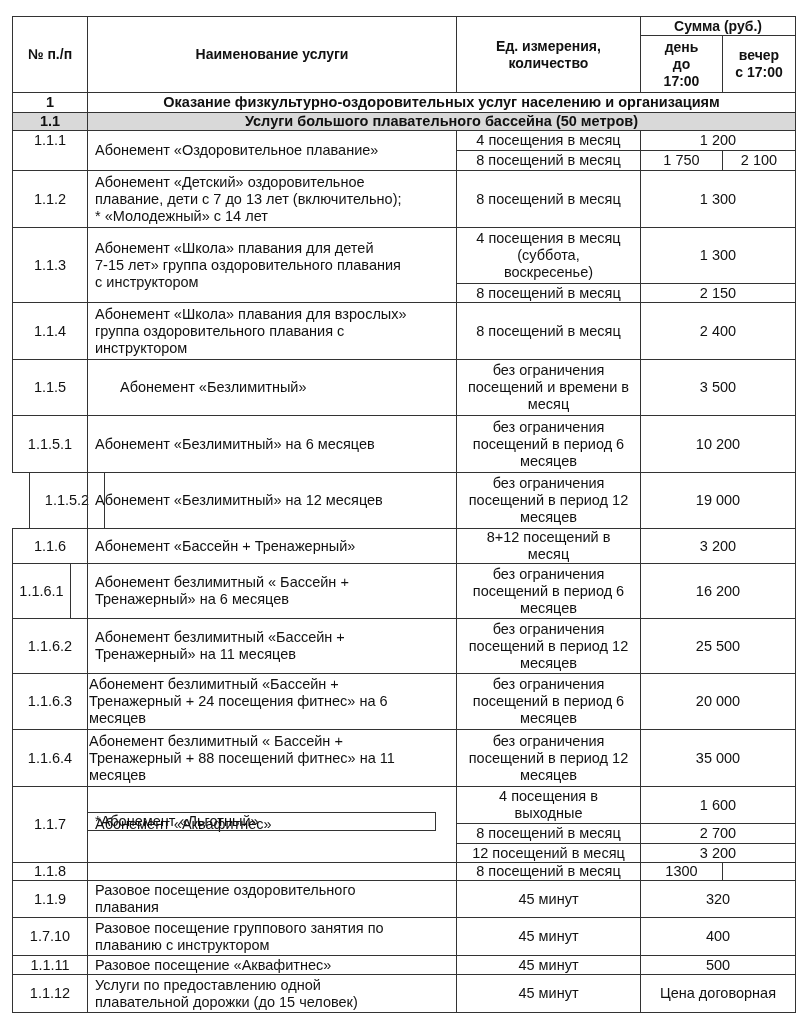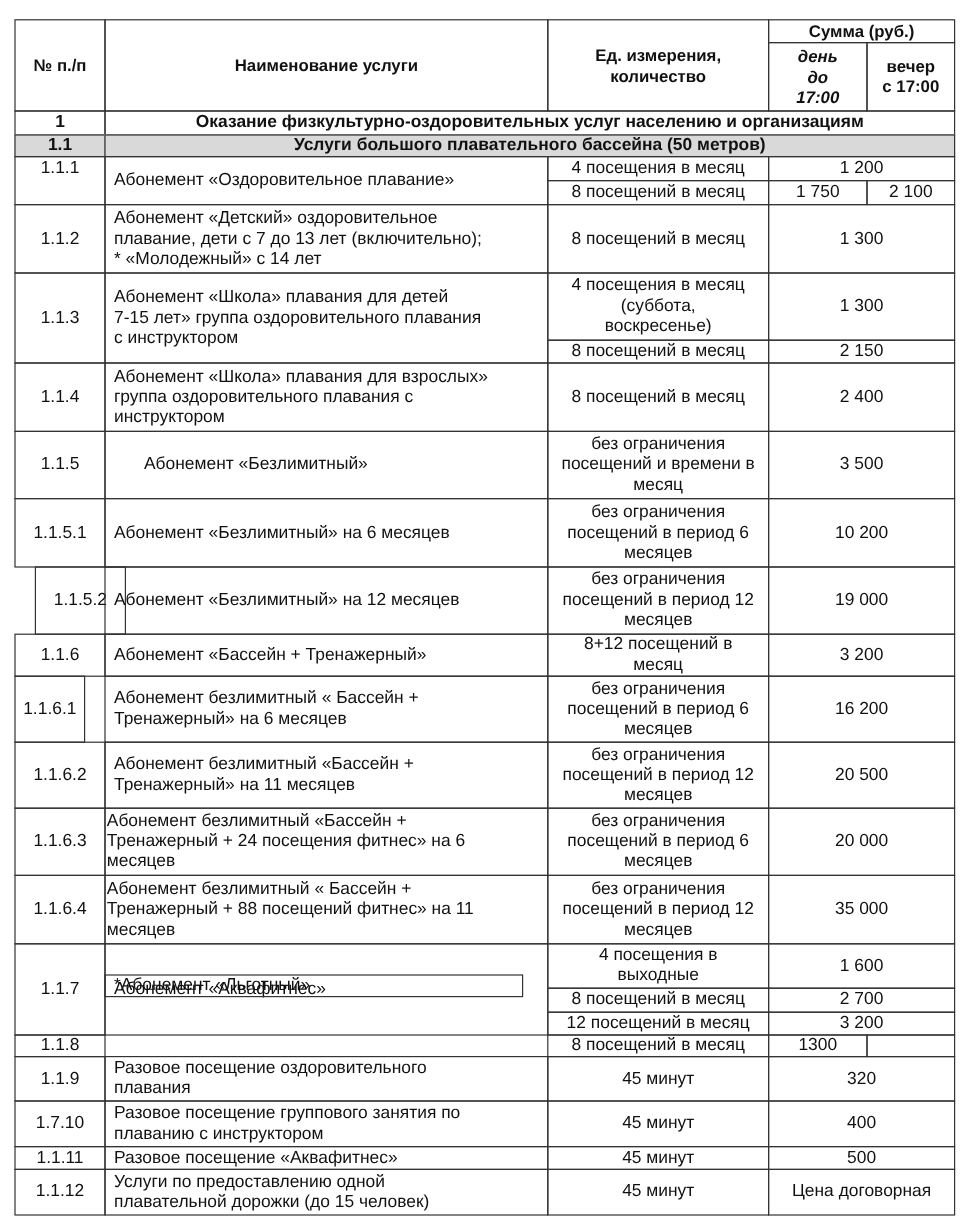--- a/index.html
+++ b/index.html
@@ -29,21 +29,21 @@
   <div class="cell hdr" style="left:75px;top:0;width:370px;height:77px;">
       <span>Наименование услуги</span>
     </div>
   <div class="cell hdr" style="left:444px;top:0;width:185px;height:77px;">
       <span>Ед. измерения,
 количество</span>
     </div>
   <div class="cell hdr" style="left:628px;top:0;width:156px;height:20px;">
       <span>Сумма (руб.)</span>
     </div>
-  <div class="cell hdr" style="left:628px;top:19px;width:83px;height:58px;font-style:italic;">
+  <div class="cell hdr" style="left:628px;top:19px;width:83px;height:58px;">
       <span>день
 до
 17:00</span>
     </div>
   <div class="cell hdr" style="left:710px;top:19px;width:74px;height:58px;">
       <span>вечер
 с 17:00</span>
     </div>
 
   <div class="cell bold" style="left:0;top:76px;width:76px;height:21px;">
@@ -207,21 +207,21 @@
       <div class="cell left" style="left: 75px; top: 602px; width: 370px; height: 56px;">
         <span>Абонемент безлимитный  «Бассейн +
 Тренажерный» на 11 месяцев</span>
       </div>
       <div class="cell " style="left: 444px; top: 602px; width: 185px; height: 56px;">
         <span>без ограничения
 посещений в период 12
 месяцев</span>
       </div>
       <div class="cell " style="left: 628px; top: 602px; width: 156px; height: 56px;">
-        <span>20 500</span>
+        <span>25 500</span>
       </div>
       <div class="cell " style="left: 0px; top: 657px; width: 76px; height: 57px;">
         <span>1.1.6.3</span>
       </div>
       <div class="cell left tight" style="left: 75px; top: 657px; width: 370px; height: 57px;">
         <span>Абонемент безлимитный  «Бассейн  +
 Тренажерный + 24 посещения фитнес» на 6
 месяцев</span>
       </div>
       <div class="cell " style="left: 444px; top: 657px; width: 185px; height: 57px;">

